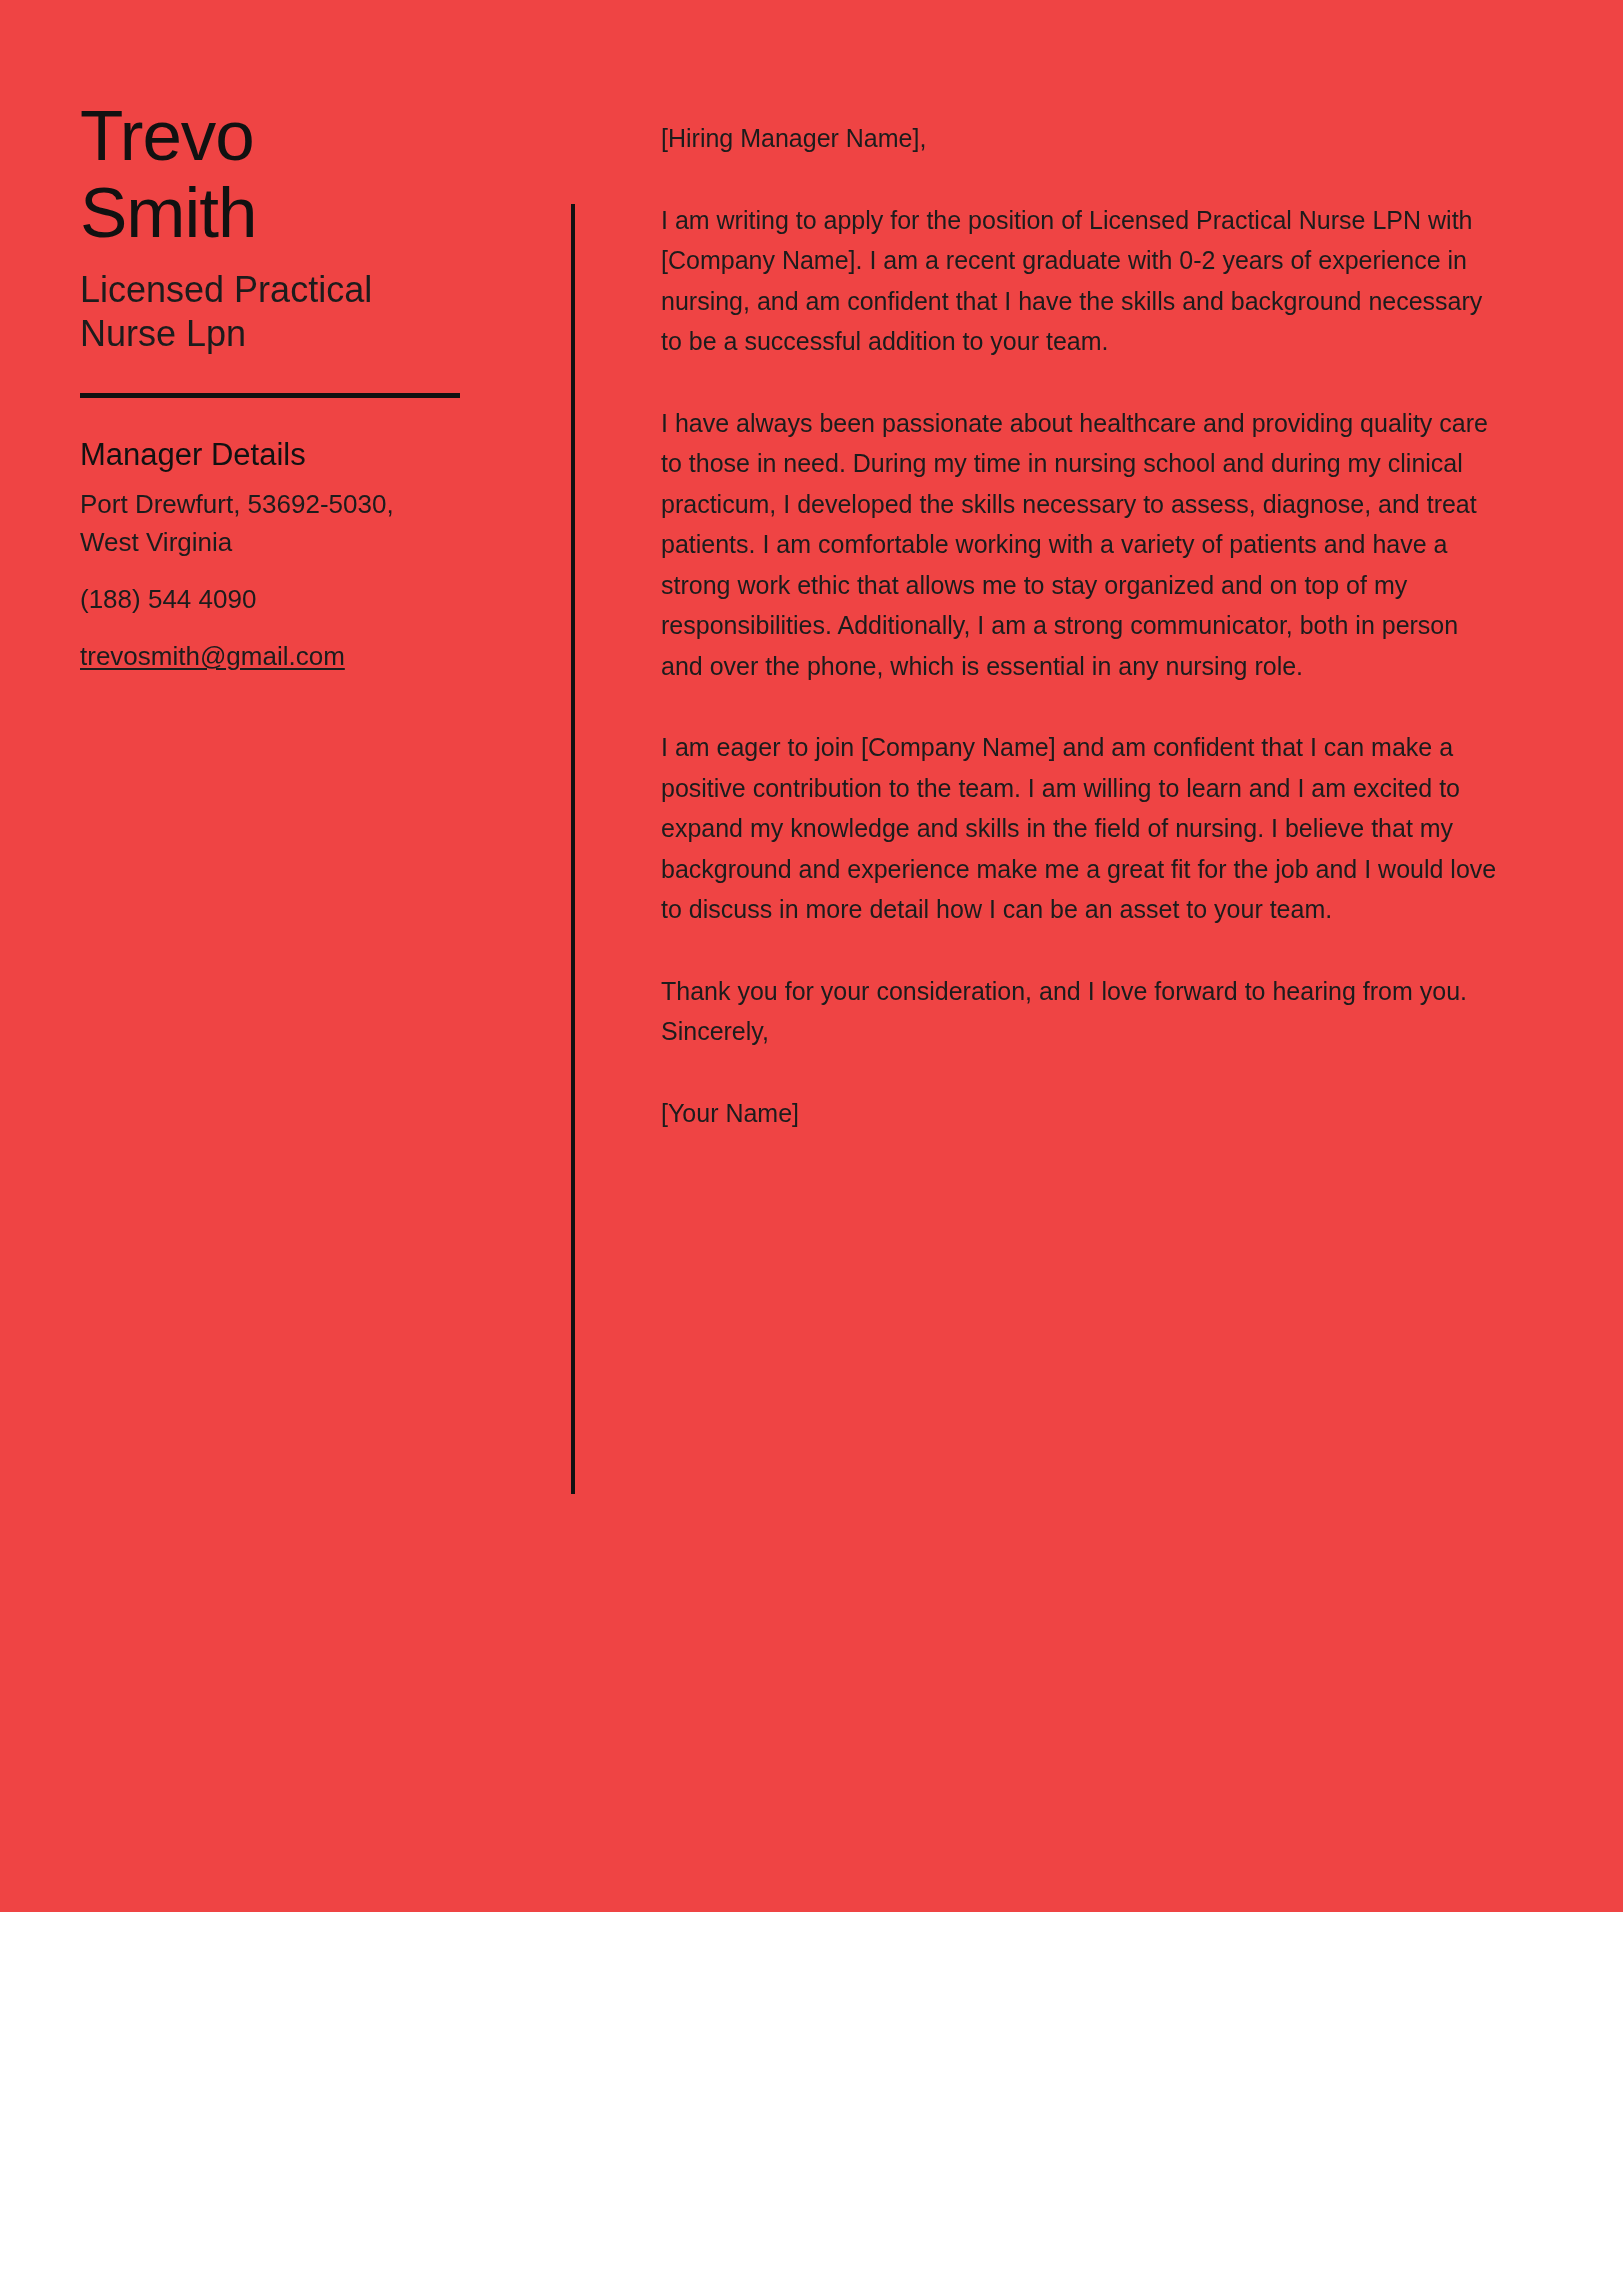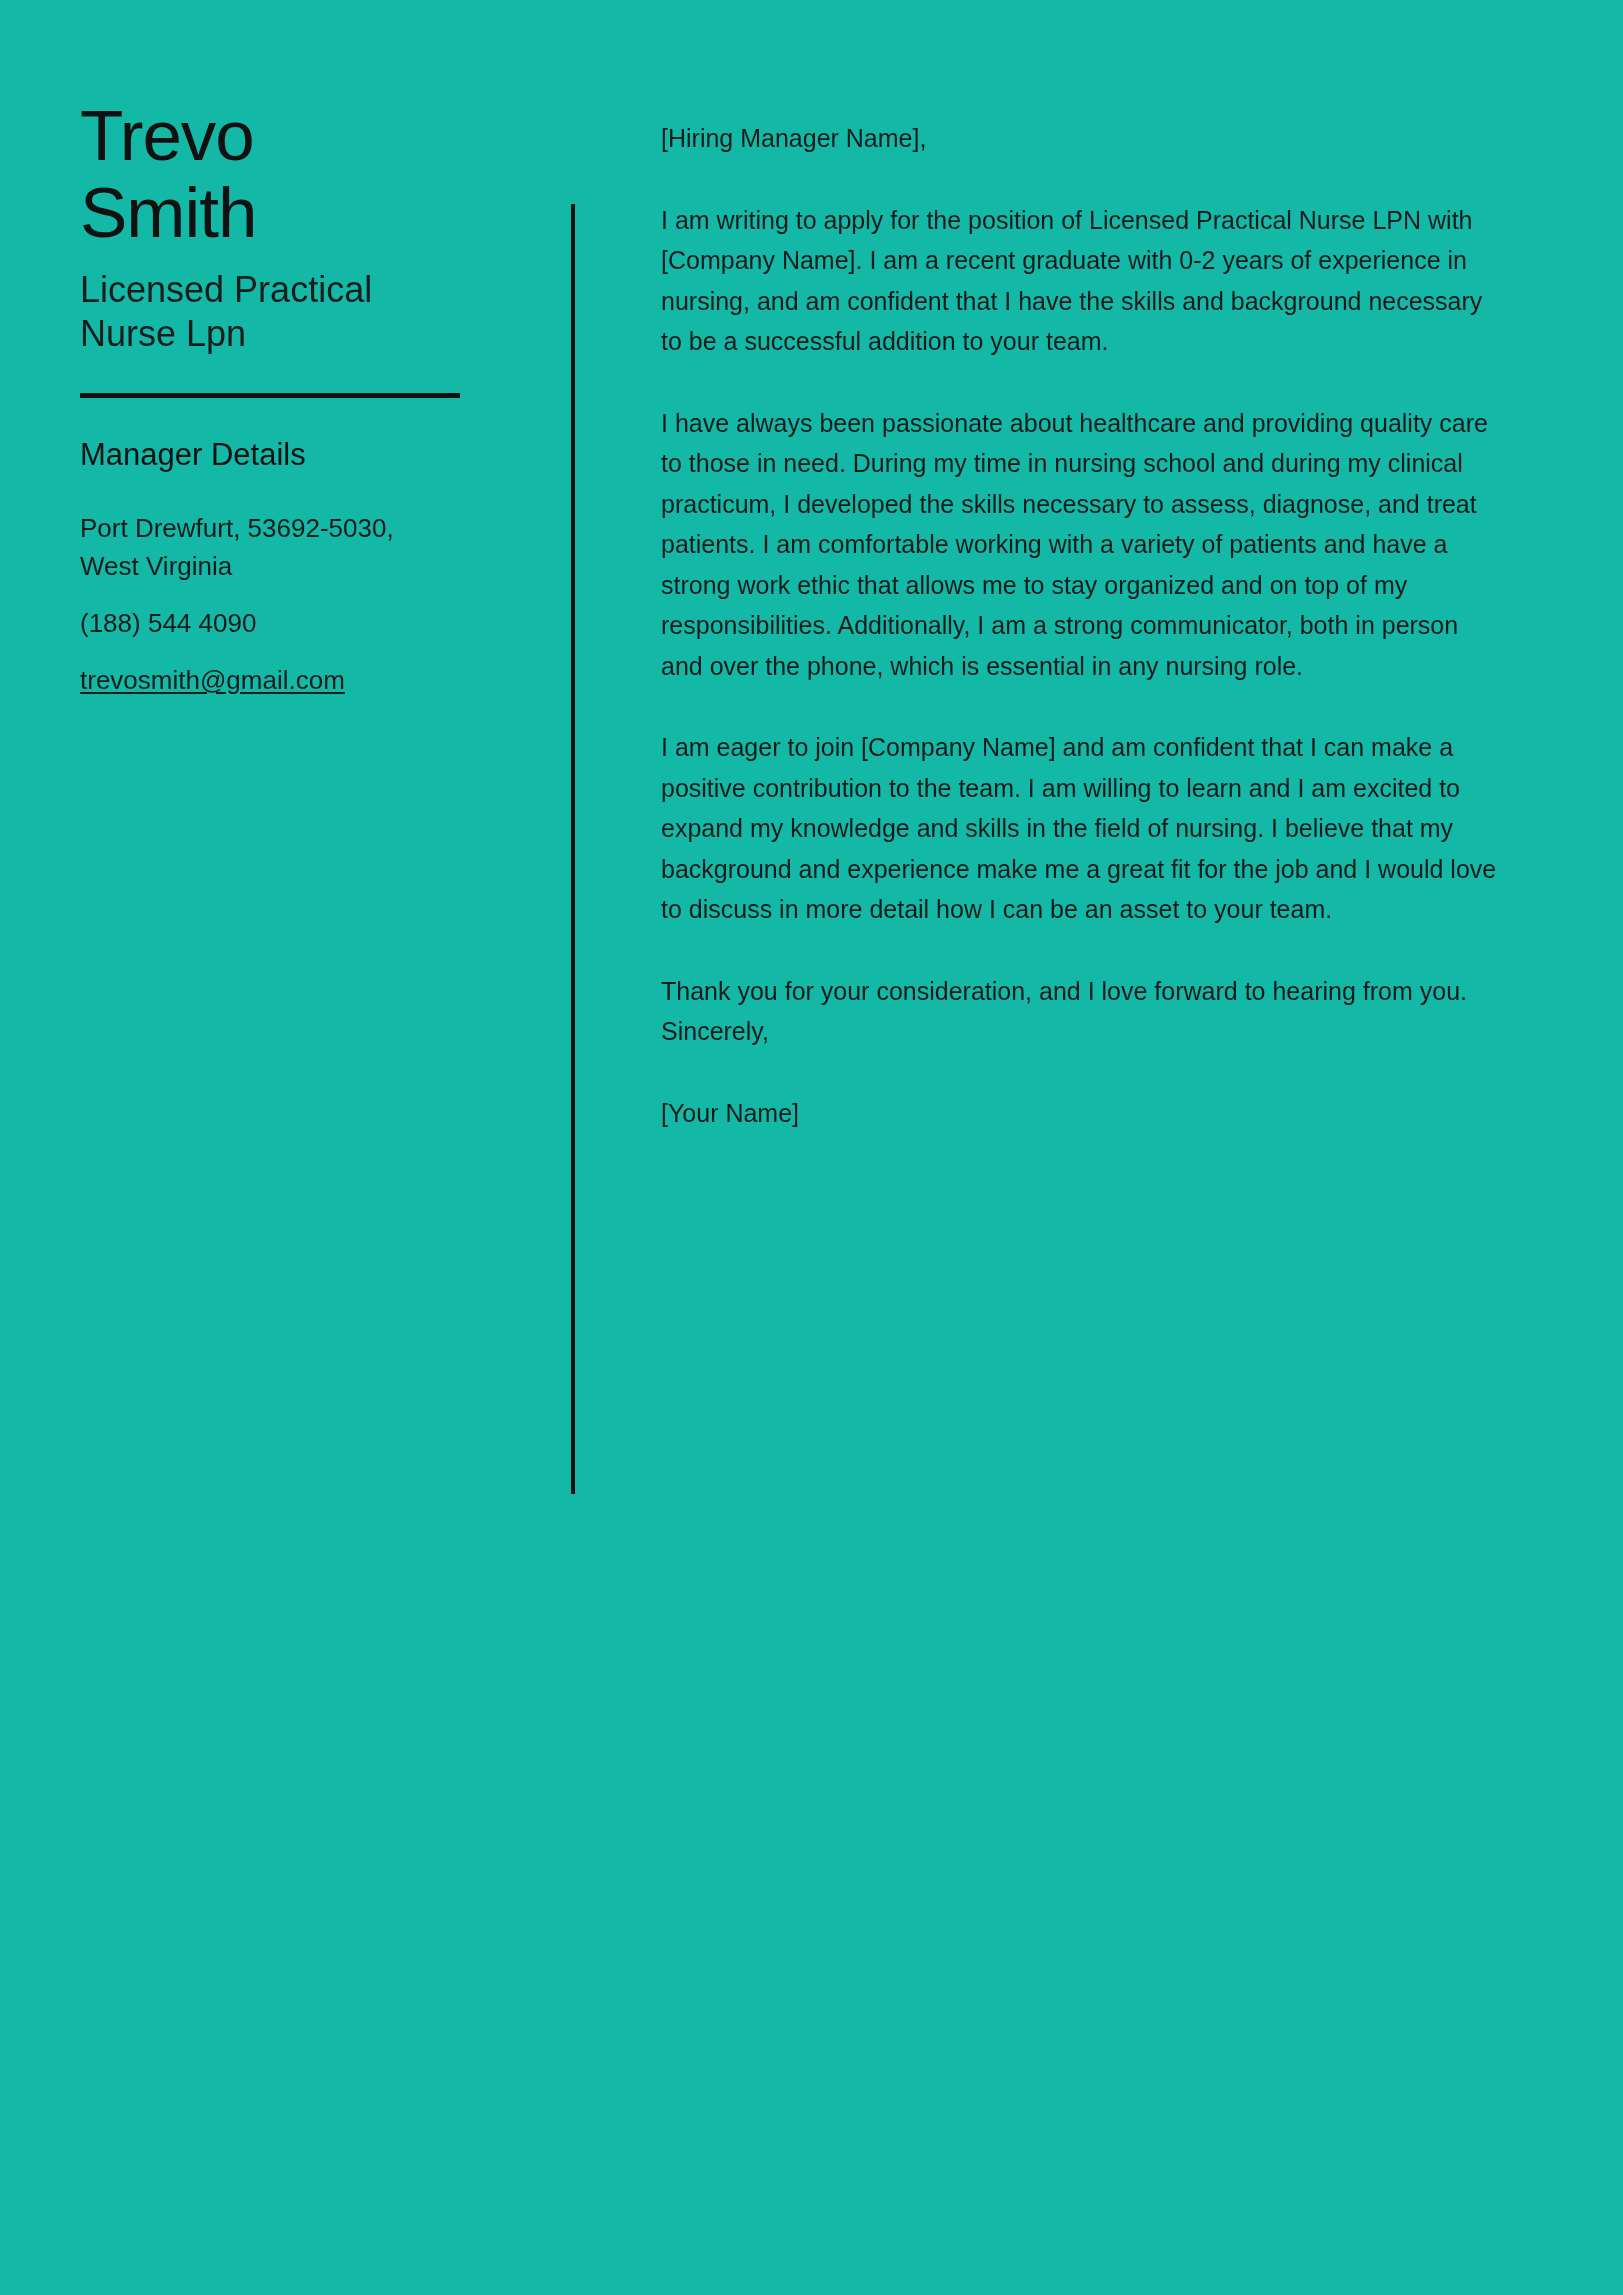--- a/index.html
+++ b/index.html
@@ -10,22 +10,22 @@
 
   body {
     font-family: "Liberation Sans", sans-serif;
     color: #1a1a1a;
     -webkit-font-smoothing: antialiased;
   }
 
   .page {
     position: relative;
     width: 1623px;
-    height: 2295px;
-    background: #14b8a6;
+    height: 1912px;
+    background: #ef4444;
     overflow: hidden;
     box-sizing: border-box;
     padding-left: 32px;
   }
 
   
   .sidebar {
     position: absolute;
     left: 80px;
     top: 98px;
@@ -64,21 +64,21 @@
 
   .section-heading {
     margin-top: 38px;
     font-size: 31px;
     line-height: 1.2;
     font-weight: 500;
     color: #111111;
   }
 
   .contact-list {
-    margin-top: 36px;
+    margin-top: 12px;
   }
 
   .contact-line {
     font-size: 26px;
     line-height: 1.48;
     color: #1c1c1c;
     max-width: 367px;
   }
 
   .contact-line + .contact-line {

